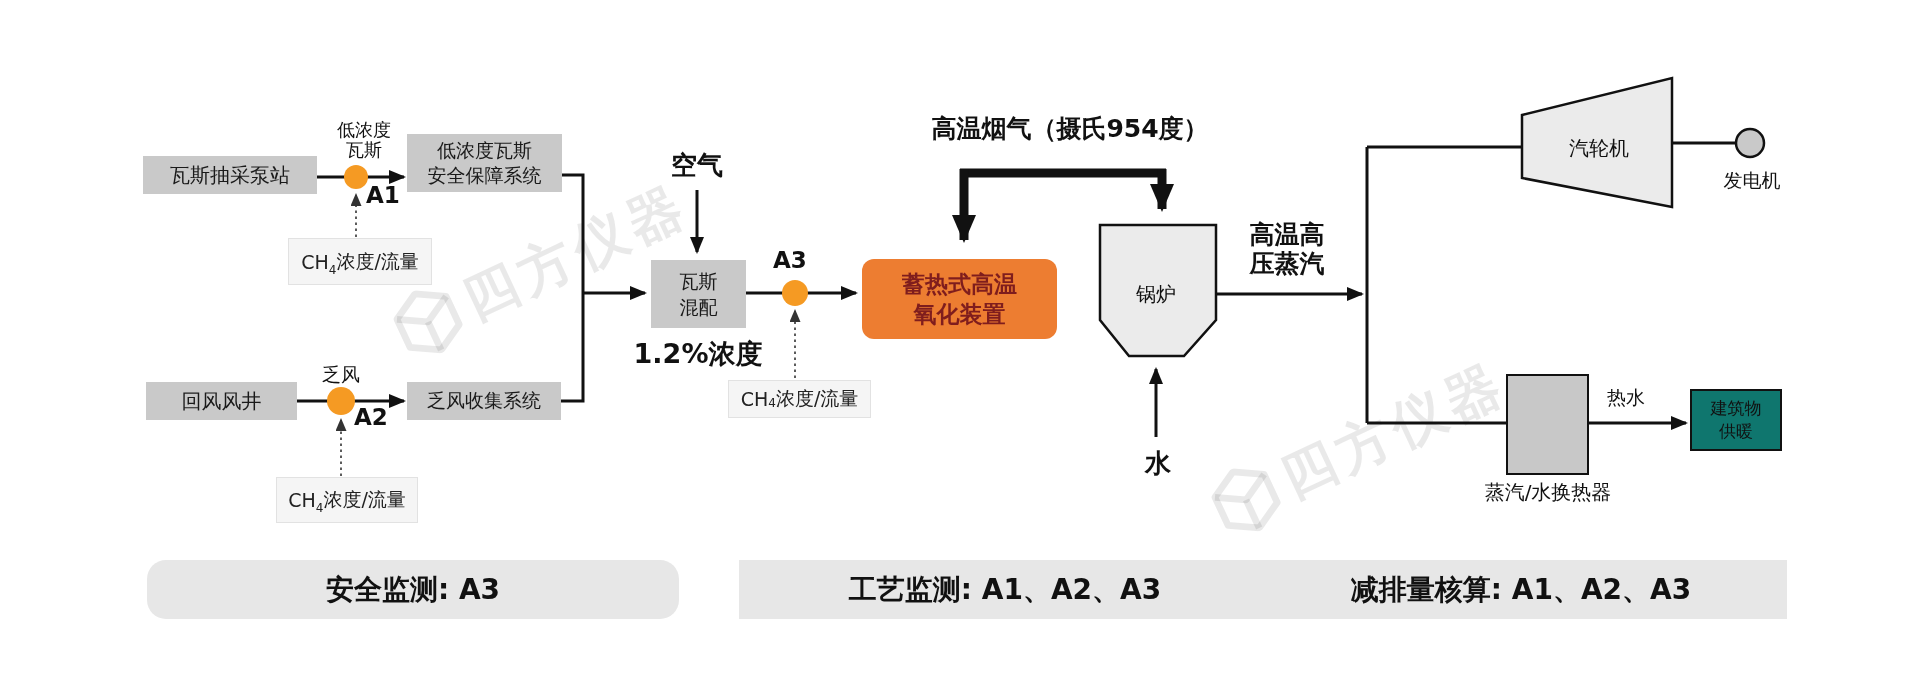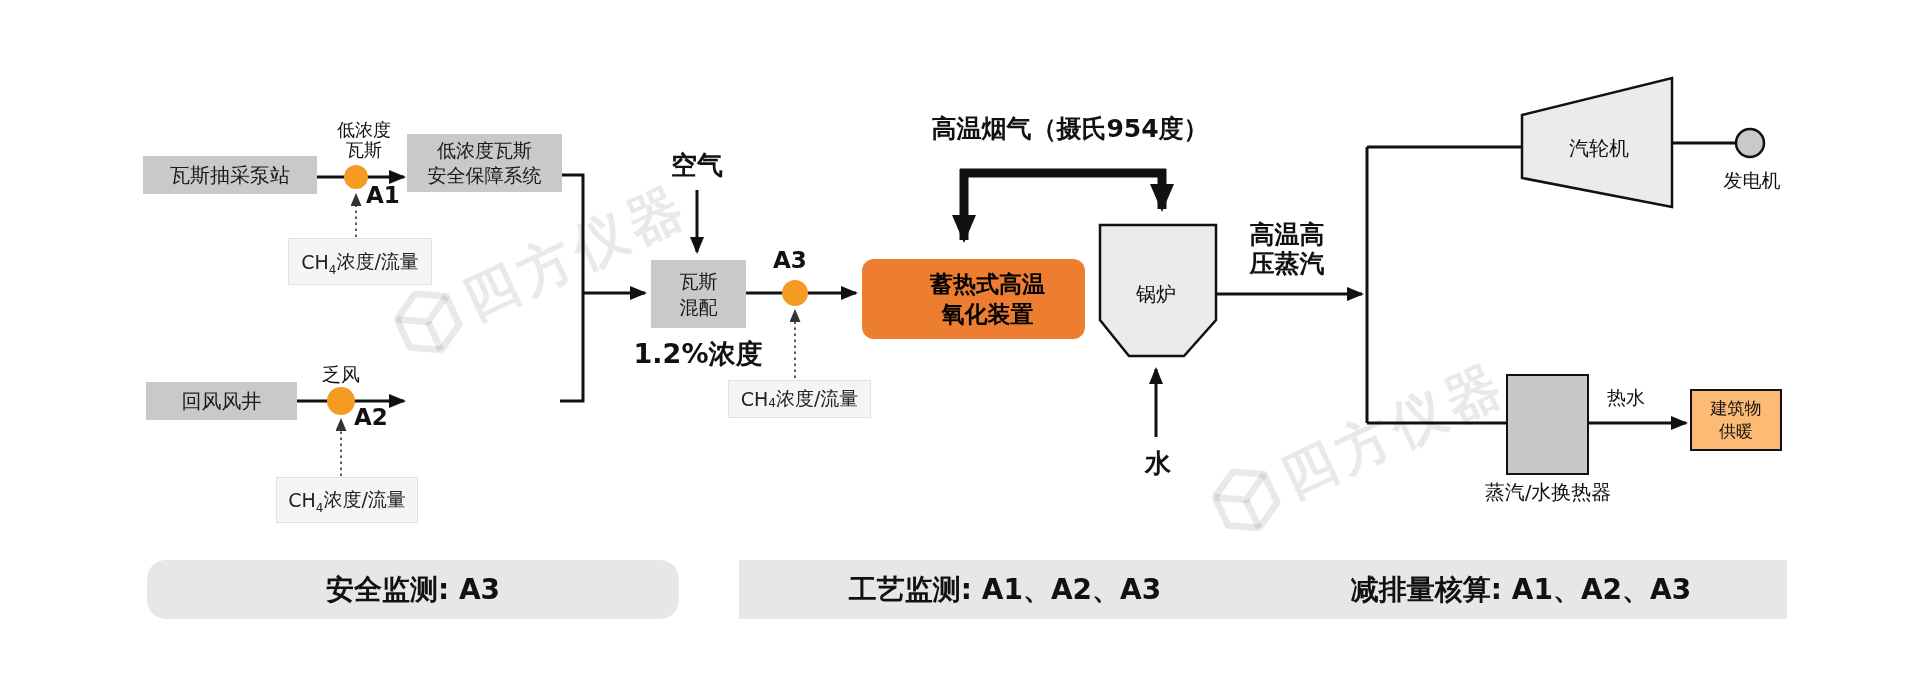--- a/index.html
+++ b/index.html
@@ -9,21 +9,21 @@
   .node{position:absolute;display:flex;flex-direction:column;align-items:center;justify-content:center;
         background:#C9C9C9;color:#1a1a1a;text-align:center;}
   .node .l{display:block;white-space:nowrap;}
   .lbl{position:absolute;text-align:center;white-space:nowrap;color:#111;}
   .lbl .l{display:block;}
   .bold{font-weight:700;}
   .ch4box{position:absolute;background:#F5F5F5;border:1px solid #E2E2E2;display:flex;align-items:center;
           justify-content:center;font-size:19px;color:#222;white-space:nowrap;}
   .ch4box .sub{font-size:12px;align-self:flex-end;padding-bottom:7px;}
   .rto{position:absolute;background:#ED7D31;border-radius:12px;display:flex;flex-direction:column;
-       align-items:center;justify-content:center;color:#000000;font-weight:700;font-size:23px;line-height:30px;padding-left:28px;}
+       align-items:center;justify-content:center;color:#7f1d1d;font-weight:700;font-size:23px;line-height:30px;}
   .machinebox{position:absolute;border:2.5px solid #111;display:flex;flex-direction:column;align-items:center;
               justify-content:center;text-align:center;}
   .footerbar{position:absolute;background:#E7E7E7;display:flex;align-items:center;justify-content:center;
              font-size:28px;font-weight:700;color:#111;white-space:nowrap;}
   .wm{position:absolute;display:flex;align-items:center;gap:12px;transform:rotate(-25deg);
       transform-origin:left center;height:70px;color:rgba(0,0,0,0.085);font-size:54px;font-weight:700;
       letter-spacing:6px;white-space:nowrap;pointer-events:none;}
   .ln{stroke:#111;stroke-width:3;fill:none;}
   .lnthick{stroke:#111;stroke-width:9;fill:none;}
   .dash{stroke:#333;stroke-width:1.6;stroke-dasharray:2.5 3.5;fill:none;}
@@ -102,32 +102,35 @@
   <div class="node" style="left:143px;top:156px;width:174px;height:38px;font-size:20px;">
     <span class="l">瓦斯抽采泵站</span>
   </div>
   <div class="node" style="left:407px;top:134px;width:155px;height:58px;font-size:19px;line-height:25px;text-align:right;">
     <span class="l">低浓度瓦斯</span>
     <span class="l">安全保障系统</span>
   </div>
   <div class="node" style="left:146px;top:382px;width:151px;height:38px;font-size:20px;">
     <span class="l">回风风井</span>
   </div>
+  <div class="node" style="left:407px;top:382px;width:154px;height:38px;font-size:19px;">
+    <span class="l">乏风收集系统</span>
+  </div>
   <div class="node" style="left:651px;top:260px;width:95px;height:68px;font-size:19px;line-height:26px;">
     <span class="l">瓦斯</span>
     <span class="l">混配</span>
   </div>
 
   <div class="rto" style="left:862px;top:259px;width:195px;height:80px;">
     <span class="l">蓄热式高温</span>
     <span class="l">氧化装置</span>
   </div>
 
   <div class="machinebox" style="left:1506px;top:374px;width:79px;height:97px;background:#C8C8C8;"></div>
-  <div class="machinebox" style="left:1690px;top:389px;width:88px;height:58px;background:#fdba74;font-size:17px;line-height:23px;">
+  <div class="machinebox" style="left:1690px;top:389px;width:88px;height:58px;background:#0f766e;font-size:17px;line-height:23px;">
     <span class="l">建筑物</span>
     <span class="l">供暖</span>
   </div>
 
   <div class="ch4box" style="left:288px;top:238px;width:142px;height:45px;">
     <span>CH</span>
       <span class="sub">4</span>
       <span>浓度/流量</span>
   </div>
   <div class="ch4box" style="left:276px;top:477px;width:140px;height:44px;">

